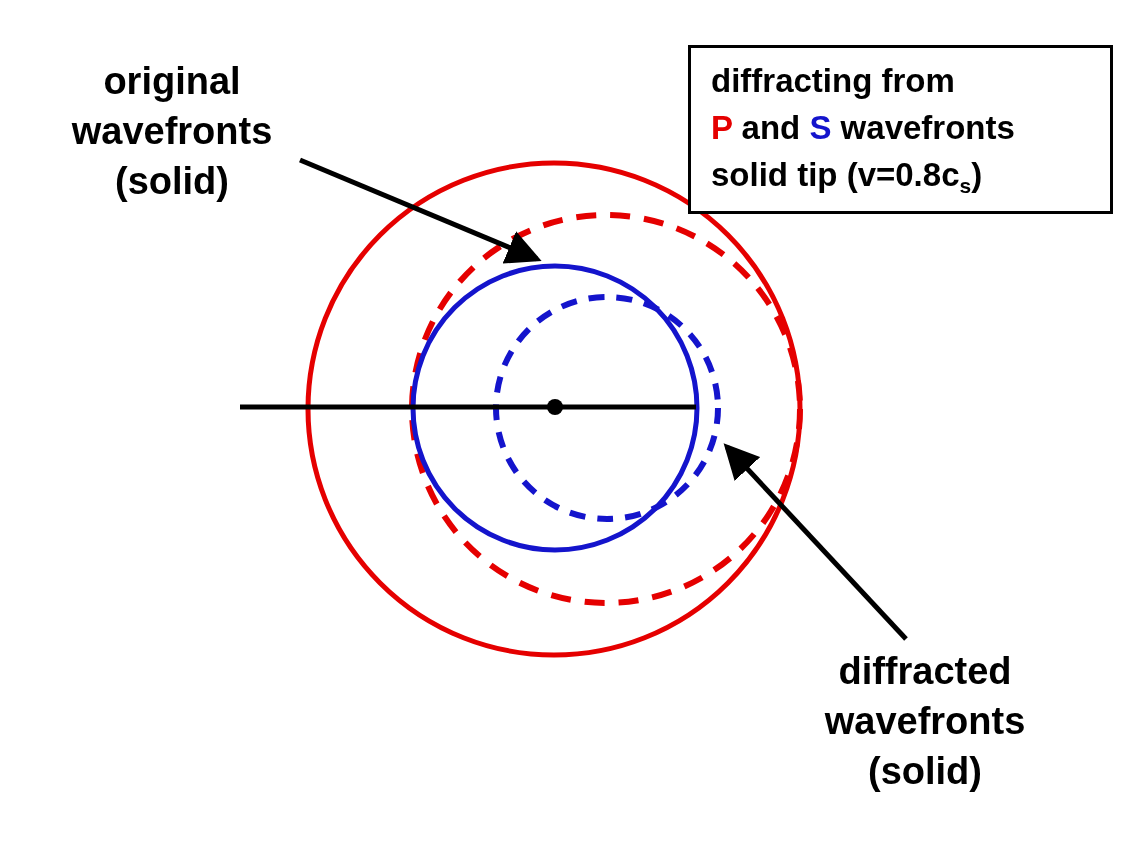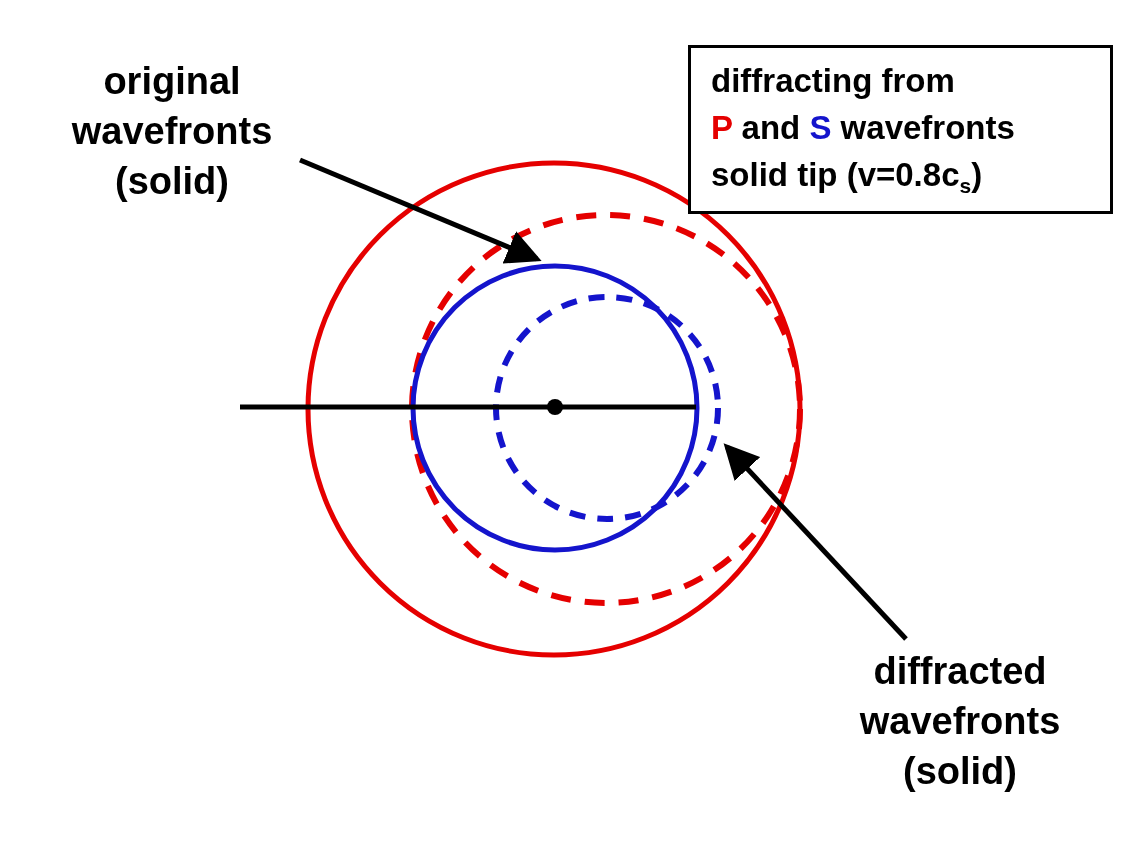--- a/index.html
+++ b/index.html
@@ -42,21 +42,21 @@
   .annotation .line {
     display: block;
   }
 
   #label-original {
     left: 22px;
     top: 56px;
     width: 300px;
   }
   #label-diffracted {
-    left: 795px;
+    left: 760px;
     top: 646px;
     width: 330px;
   }
 
   
   #legend-box {
     position: absolute;
     left: 688px;
     top: 45px;
     width: 425px;

